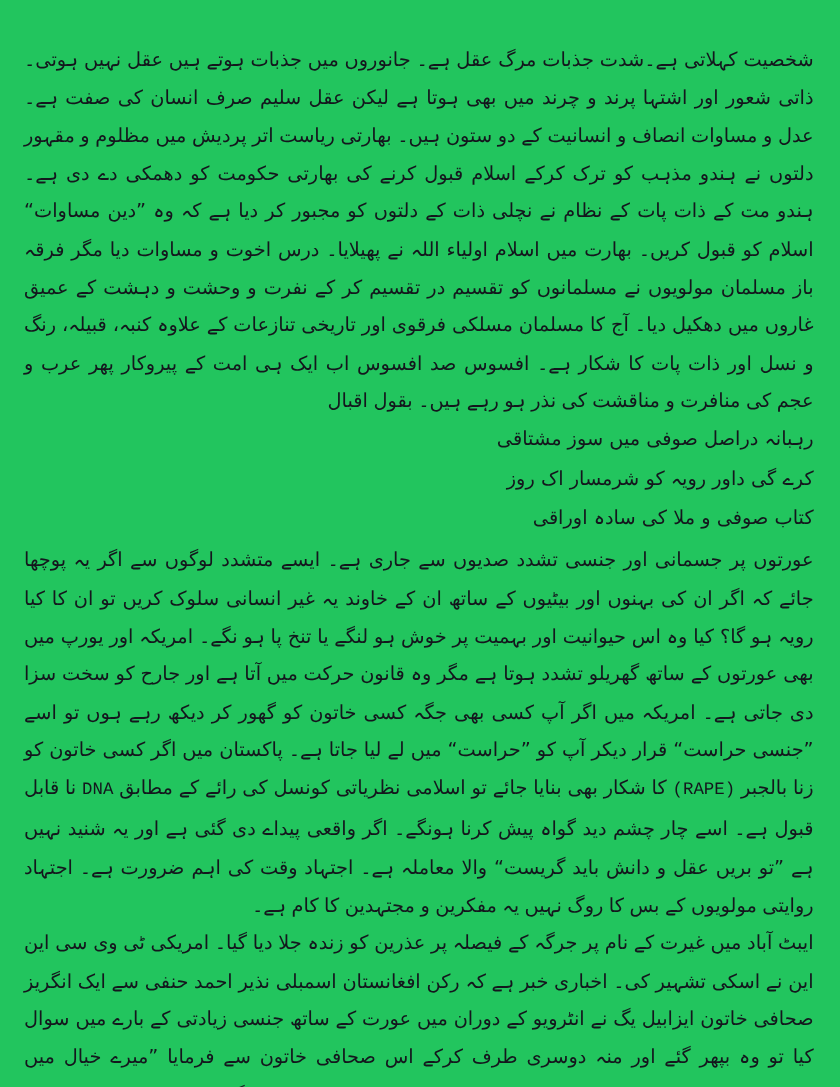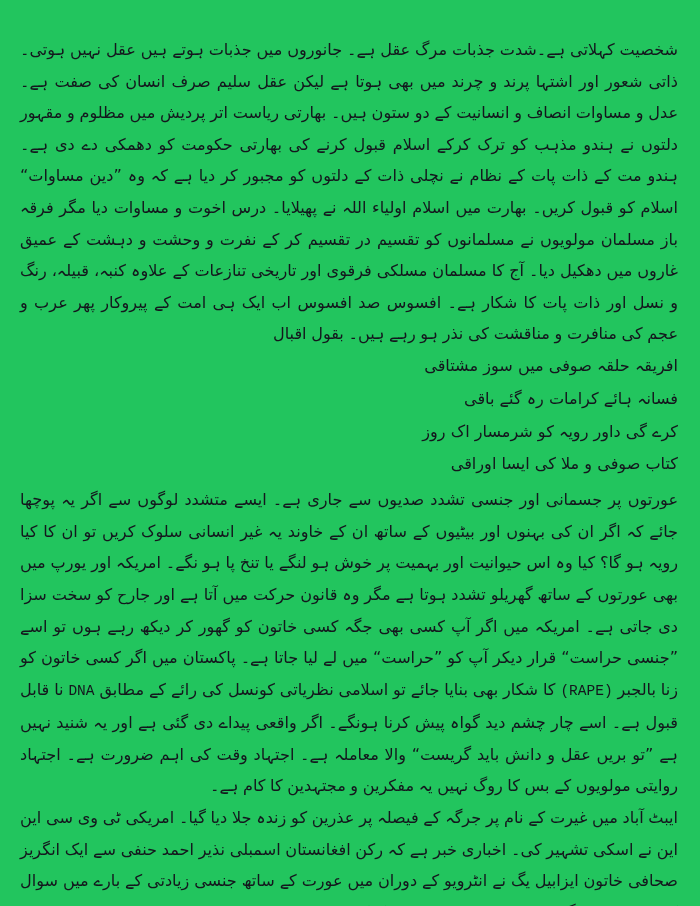--- a/index.html
+++ b/index.html
@@ -76,24 +76,23 @@
 </style>
 </head>
 <body>
 
 <div id="page">
   <div class="doc-body">
 
     <p class="para">شخصیت کہلاتی ہے۔شدت جذبات مرگ عقل ہے۔ جانوروں میں جذبات ہوتے ہیں عقل نہیں ہوتی۔ ذاتی شعور اور اشتہا پرند و چرند میں بھی ہوتا ہے لیکن عقل سلیم صرف انسان کی صفت ہے۔ عدل و مساوات انصاف و انسانیت کے دو ستون ہیں۔ بھارتی ریاست اتر پردیش میں مظلوم و مقہور دلتوں نے ہندو مذہب کو ترک کرکے اسلام قبول کرنے کی بھارتی حکومت کو دھمکی دے دی ہے۔ ہندو مت کے ذات پات کے نظام نے نچلی ذات کے دلتوں کو مجبور کر دیا ہے کہ وہ ”دین مساوات“ اسلام کو قبول کریں۔ بھارت میں اسلام اولیاء اللہ نے پھیلایا۔ درس اخوت و مساوات دیا مگر فرقہ باز مسلمان مولویوں نے مسلمانوں کو تقسیم در تقسیم کر کے نفرت و وحشت و دہشت کے عمیق غاروں میں دھکیل دیا۔ آج کا مسلمان مسلکی فرقوی اور تاریخی تنازعات کے علاوہ کنبہ، قبیلہ، رنگ و نسل اور ذات پات کا شکار ہے۔ افسوس صد افسوس اب ایک ہی امت کے پیروکار پھر عرب و عجم کی منافرت و مناقشت کی نذر ہو رہے ہیں۔ بقول اقبال</p>
 
     <div class="verse-block">
-      <div class="verse-line">افریقہ حلقہ صوفی میں سوز مشتاقی</div>
-      <div class="verse-line">فسانہ ہائے کرامات رہ گئے باقی</div>
+      <div class="verse-line">رہبانہ دراصل صوفی میں سوز مشتاقی</div>
       <div class="verse-line">کرے گی داور رویہ کو شرمسار اک روز</div>
-      <div class="verse-line">کتاب صوفی و ملا کی ایسا اوراقی</div>
+      <div class="verse-line">کتاب صوفی و ملا کی سادہ اوراقی</div>
     </div>
 
     <div class="spacer-sm"></div>
 
     <p class="para">
       <span>عورتوں پر جسمانی اور جنسی تشدد صدیوں سے جاری ہے۔ ایسے متشدد لوگوں سے اگر یہ پوچھا جائے کہ اگر ان کی بہنوں اور بیٹیوں کے ساتھ ان کے خاوند یہ غیر انسانی سلوک کریں تو ان کا کیا رویہ ہو گا؟ کیا وہ اس حیوانیت اور بہمیت پر خوش ہو لنگے یا تنخ پا ہو نگے۔ امریکہ اور یورپ میں بھی عورتوں کے ساتھ گھریلو تشدد ہوتا ہے مگر وہ قانون حرکت میں آتا ہے اور جارح کو سخت سزا دی جاتی ہے۔ امریکہ میں اگر آپ کسی بھی جگہ کسی خاتون کو گھور کر دیکھ رہے ہوں تو اسے ”جنسی حراست“ قرار دیکر آپ کو ”حراست“ میں لے لیا جاتا ہے۔ پاکستان میں اگر کسی خاتون کو زنا بالجبر </span><span class="latin">(RAPE)</span><span> کا شکار بھی بنایا جائے تو اسلامی نظریاتی کونسل کی رائے کے مطابق </span><span class="latin">DNA</span><span> نا قابل قبول ہے۔ اسے چار چشم دید گواہ پیش کرنا ہونگے۔ اگر واقعی پیداے دی گئی ہے اور یہ شنید نہیں ہے ”تو بریں عقل و دانش باید گریست“ والا معاملہ ہے۔ اجتہاد وقت کی اہم ضرورت ہے۔ اجتہاد روایتی مولویوں کے بس کا روگ نہیں یہ مفکرین و مجتہدین کا کام ہے۔</span>
     </p>
 
     <p class="para">ایبٹ آباد میں غیرت کے نام پر جرگہ کے فیصلہ پر عذرین کو زندہ جلا دیا گیا۔ امریکی ٹی وی سی این این نے اسکی تشہیر کی۔ اخباری خبر ہے کہ رکن افغانستان اسمبلی نذیر احمد حنفی سے ایک انگریز صحافی خاتون ایزابیل یگ نے انٹرویو کے دوران میں عورت کے ساتھ جنسی زیادتی کے بارے میں سوال کیا تو وہ بپھر گئے اور منہ دوسری طرف کرکے اس صحافی خاتون سے فرمایا ”میرے خیال میں تمہاری ناک کاٹنے کیلئے میں تمہیں کسی افغان مرد کے حوالے کر دوں“ اگر امریکہ یا یورپ کے کسی ملک میں رکن پارلیمان ایسا بیہودہ اور لغو جواب دیتا تو وہ جیل میں ہوتا۔ دراصل افریقہ اور ایشیا میں ابھی انسانی حقوق کی پاسداری کا کلچر نہیں ہے۔ جس کا اظہار افغانستان کے رکن پارلیمان نے ایک مغربی خاتون صحافی کے سامنے کرکے دنیا بھر میں اسلام کے تصور معاشرت کو غلط رنگ میں پیش کیا ہے۔ بقول اقبال ......</p>
 

